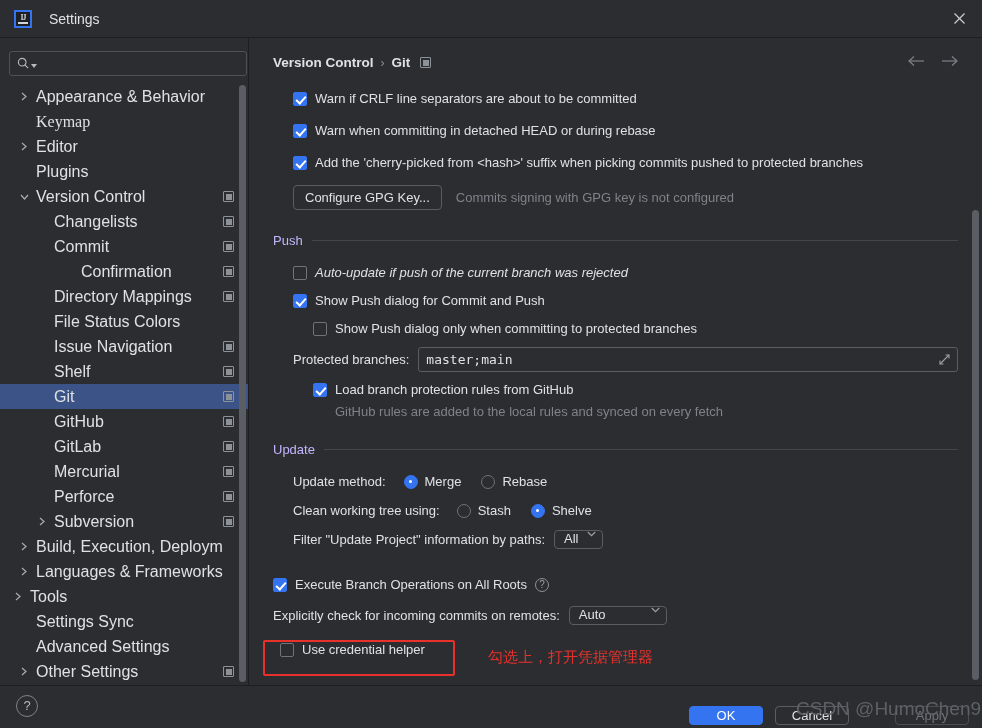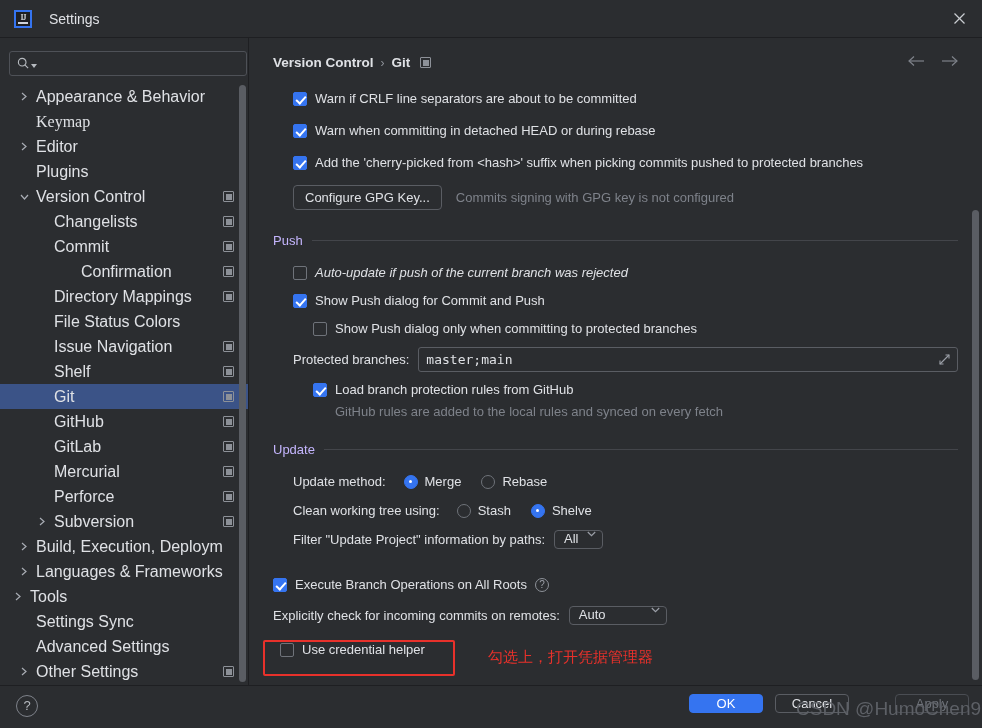--- a/index.html
+++ b/index.html
@@ -225,21 +225,21 @@
     position: absolute; left: 0; top: 685px; width: 982px; height: 43px;
     background: #2b2d30; border-top: 1px solid #1e1f22;
   }
   .help-circle {
     position: absolute; left: 16px; top: 9px;
     width: 22px; height: 22px; border-radius: 50%;
     border: 1px solid #7e828a; color: #b6babf;
     font-size: 13px; line-height: 20px; text-align: center; cursor: pointer;
   }
   .fbtn {
-    position: absolute; top: 8px; height: 19px;
+    position: absolute; top: 20px; height: 19px;
     border-radius: 4px; font-size: 13px;
     font-family: "Liberation Sans", sans-serif; cursor: pointer;
     display: flex; align-items: center; justify-content: center;
   }
   .fbtn.ok { right: 219px; width: 74px; background: #3574f0; border: 1px solid #3574f0; color: #ffffff; }
   .fbtn.cancel { right: 133px; width: 74px; background: #2b2d30; border: 1px solid #5a5d63; color: #dfe1e5; }
   .fbtn.apply { right: 13px; width: 74px; background: #2b2d30; border: 1px solid #4a4d53; color: #6f737a; }
 
   .watermark {
     position: absolute; left: 796px; top: 698px;

